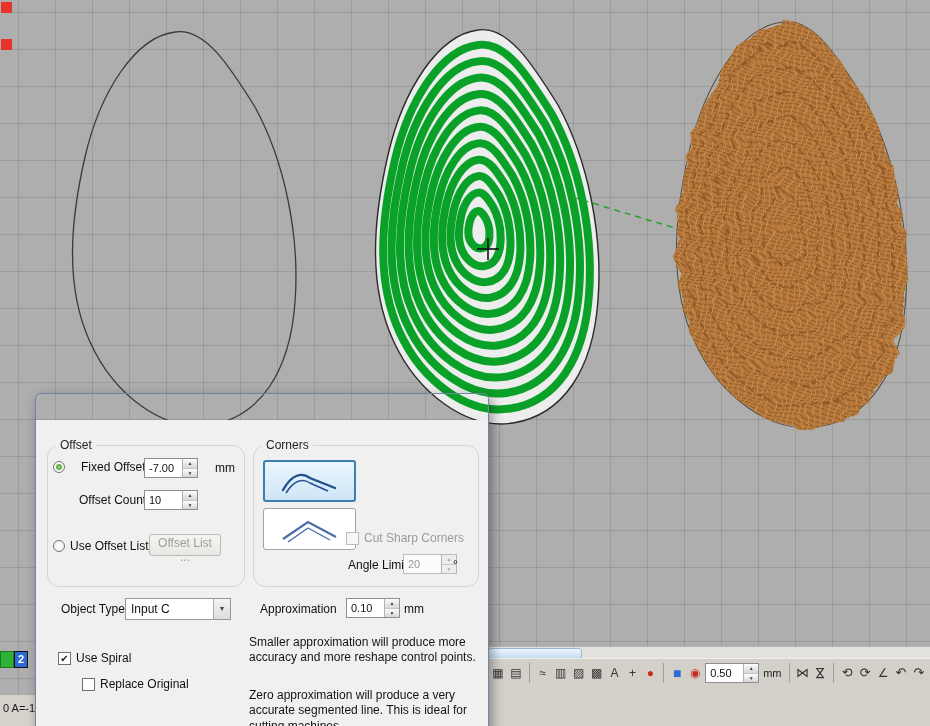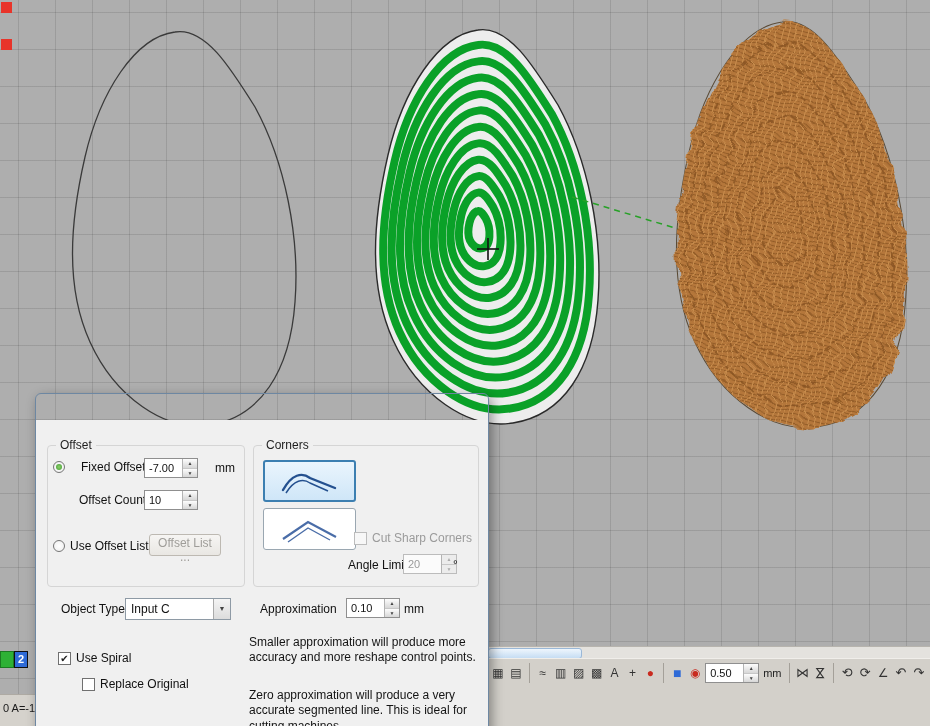--- a/index.html
+++ b/index.html
@@ -57,21 +57,21 @@
   
   .dialog{position:absolute;left:35px;top:393px;width:452px;height:346px;z-index:10;
     border:1px solid #6d87a2;border-radius:6px 6px 0 0;
     box-shadow:3px 4px 12px rgba(0,0,0,0.38);}
   .titlebar{height:26px;border-radius:5px 5px 0 0;
     background:linear-gradient(rgba(252,254,255,0.93), rgba(216,232,246,0.9) 55%, rgba(198,219,240,0.9));
     border-bottom:1px solid #aebfd0;display:flex;align-items:center;padding:0 9px;
     font-size:12px;color:#111;box-sizing:border-box;}
   .dlg-body{position:absolute;left:0;top:26px;right:0;bottom:0;background:#f0f0f0;font-size:12px;color:#111;}
   .dlg-body > *{position:absolute;}
-  .groupbox{border:1px solid #d5d5d5;border-radius:4px;}
+  .groupbox{border:1px solid #d5d5d5;border-radius:12px;}
   .groupbox > *{position:absolute;}
   .gb-label{top:-8px;left:8px;background:#f0f0f0;padding:0 4px;font-size:12px;color:#1f1f1f;white-space:nowrap;}
   .gb-offset{left:11px;top:25px;width:196px;height:140px;}
   .gb-corners{left:217px;top:25px;width:224px;height:140px;}
   .radio-row,.check-row{display:flex;align-items:center;gap:5px;white-space:nowrap;}
   .radio{width:12px;height:12px;border:1px solid #767676;border-radius:50%;
     background:radial-gradient(#ffffff,#ededed);box-sizing:border-box;position:relative;flex:none;}
   .radio.checked::after{content:"";position:absolute;left:2px;top:2px;width:6px;height:6px;
     border-radius:50%;background:radial-gradient(#8ed06b,#3f9b31);}
   .checkbox{width:13px;height:13px;border:1px solid #707070;background:#fff;box-sizing:border-box;
@@ -250,21 +250,21 @@
             <path d="M4 23 C 13 7, 23 5, 31 11 L 56 21" stroke="#24508f" stroke-width="2.4" fill="none" stroke-linecap="round"></path>
             <path d="M7 26 C 15 13, 24 11, 31 16 L 49 24" stroke="#24508f" stroke-width="1.5" fill="none"></path>
           </svg>
         </div>
         <div class="corner-btn" style="left:9px;top:62px;">
           <svg width="62" height="28" viewBox="0 0 62 28">
             <path d="M4 24 L 29 7 L 57 22" stroke="#4a6da8" stroke-width="2.2" fill="none"></path>
             <path d="M9 27 L 29 13 L 51 25" stroke="#4a6da8" stroke-width="1.4" fill="none"></path>
           </svg>
         </div>
-        <div class="check-row" style="left:100px;top:85px;">
+        <div class="check-row" style="left:92px;top:85px;">
           <span class="checkbox disabled"></span>
           <span class="ctl-label disabled">Cut Sharp Corners</span>
         </div>
         <span class="ctl-label" style="left:94px;top:112px;">Angle Limit</span>
         <span class="spin disabled" style="left:149px;top:108px;">
           <span class="val">20</span>
           <span class="btns">
             <span>▲</span>
             <span>▼</span>
           </span>

